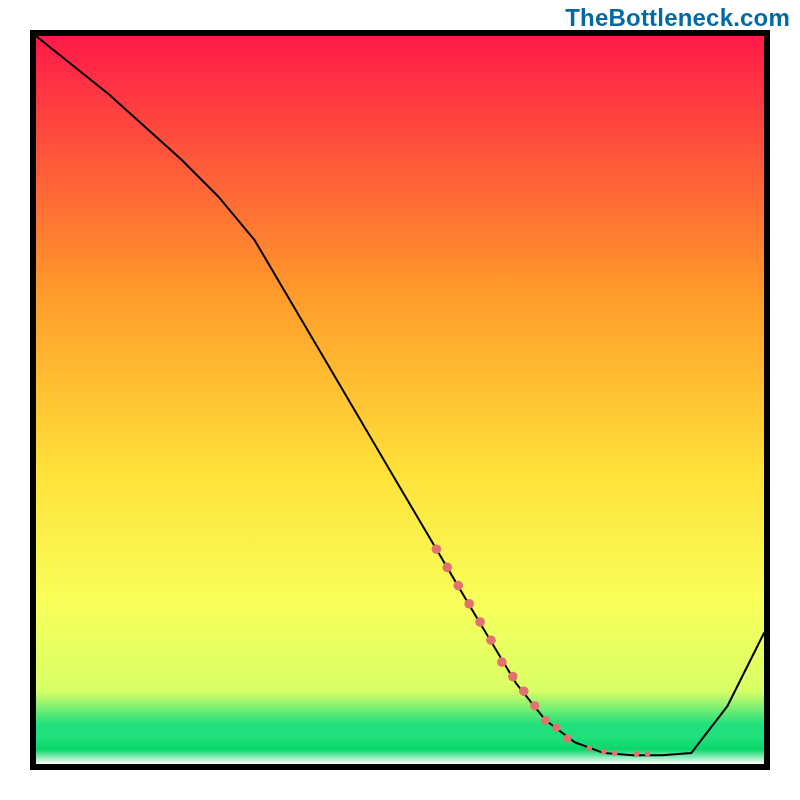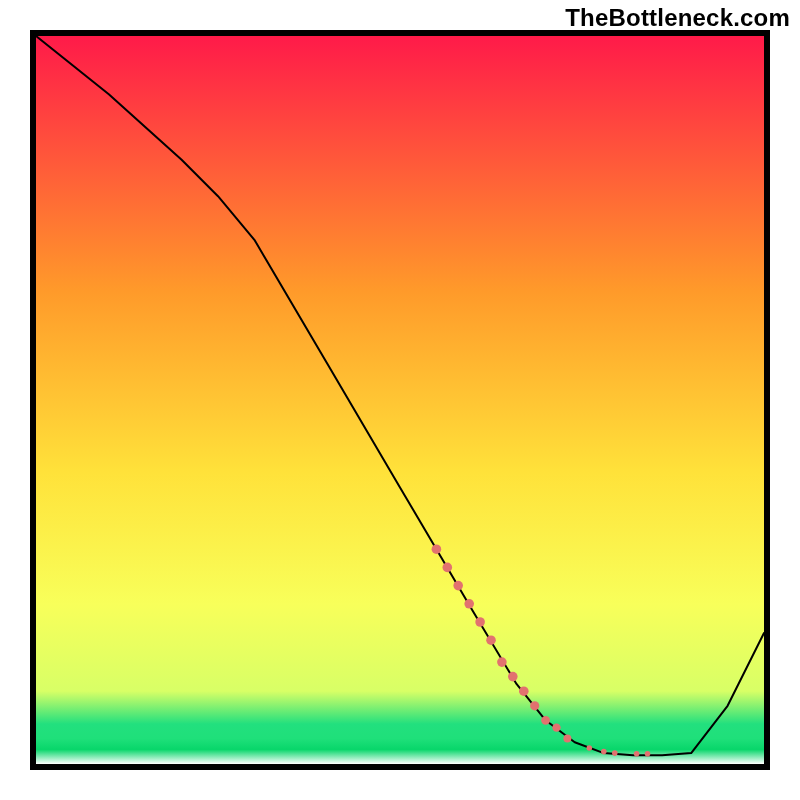--- a/index.html
+++ b/index.html
@@ -18,21 +18,21 @@
     width: 800px;
     height: 800px;
     box-sizing: border-box;
   }
   .watermark {
     position: absolute;
     top: 4px;
     right: 10px;
     font-size: 24px;
     font-weight: 600;
-    color: #000000;
+    color: #0369a1;
     letter-spacing: 0.2px;
   }
   
   .plot-wrap {
     position: absolute;
     left: 30px;
     top: 30px;
     width: 740px;
     height: 740px;
     border: 6px solid #000;

